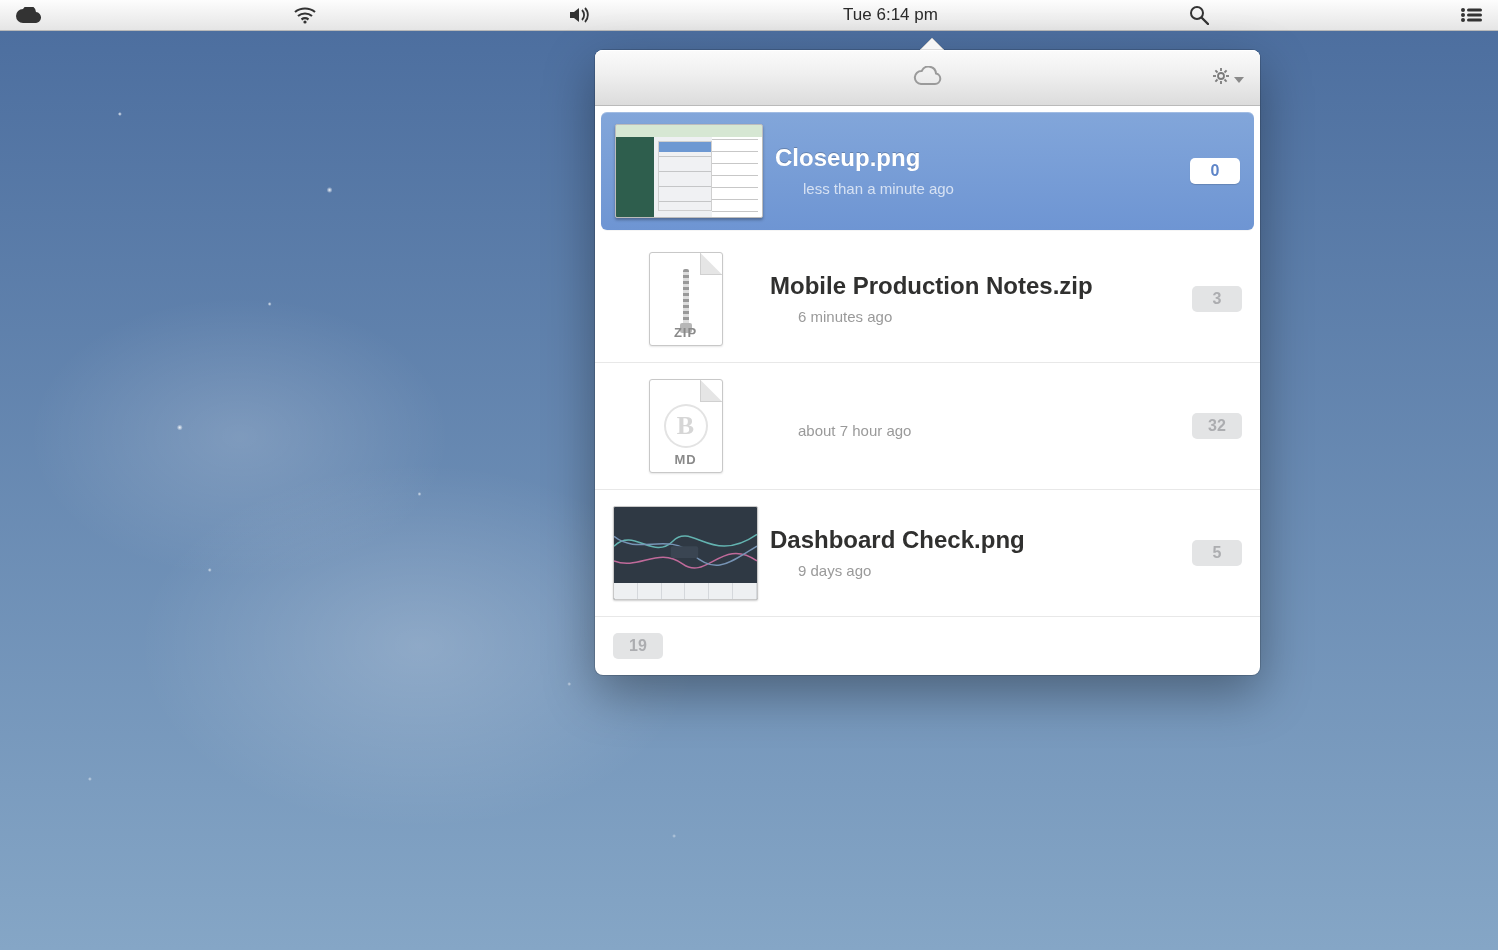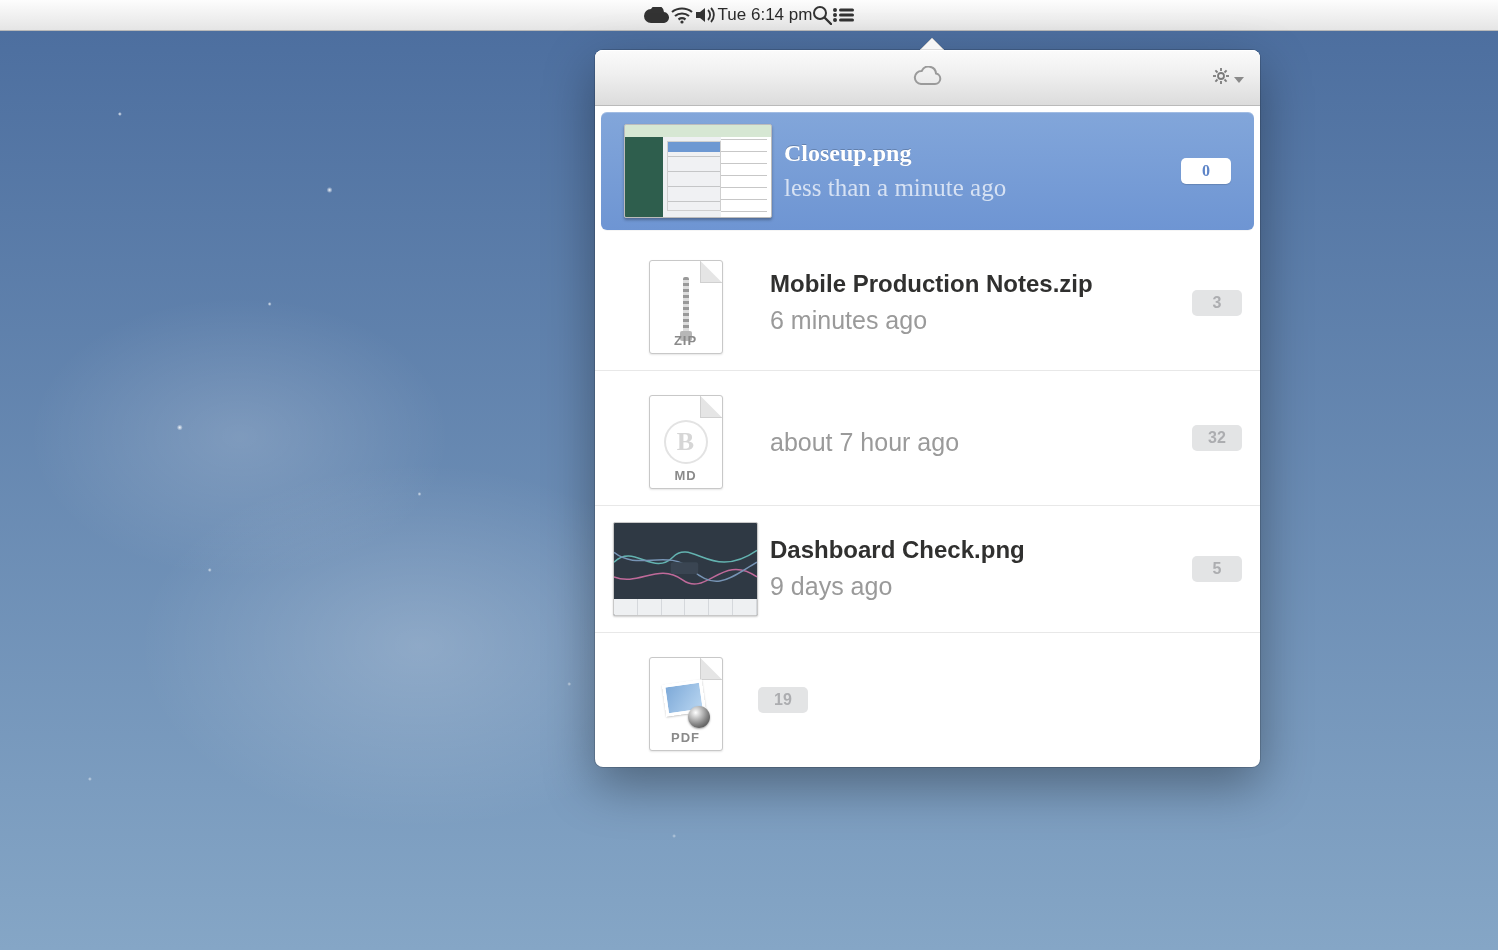--- a/index.html
+++ b/index.html
@@ -34,21 +34,21 @@
       radial-gradient(2px 2px at 12% 45%, rgba(255,255,255,.9), transparent 3px),
       radial-gradient(400px 260px at 28% 68%, rgba(255,255,255,0.20), transparent 70%),
       radial-gradient(300px 200px at 16% 46%, rgba(255,255,255,0.16), transparent 70%),
       linear-gradient(to bottom, var(--bg-sky-top), var(--bg-sky-bot));
   }
 
   
   .menubar { position:absolute; top:0; left:0; right:0; height:var(--menubar-h);
     background: linear-gradient(to bottom, #fdfdfd 0%, #f1f1f1 50%, #e5e5e5 100%);
     border-bottom:1px solid #b9b9b9;
-    display:flex; justify-content:center; align-items:center;
+    display:flex; justify-content:space-between; align-items:center;
     padding:0 16px;
     color:#2b2b2b; font-size:17px;
   }
   .menubar .mi { display:flex; align-items:center; height:100%; }
   .menubar svg { display:block; }
 
   
   .panel { position:absolute; left:var(--panel-left); top:var(--panel-top);
     width:var(--panel-w);
     border-radius:8px;
@@ -77,47 +77,45 @@
     padding:16px 18px;
     border-top:1px solid #e8e8e8;
   }
   .item:first-child { border-top:none; }
   .item.selected {
     margin:6px;
     border-radius:6px;
     border-top:none;
     background: linear-gradient(to bottom, var(--sel-top), var(--sel-bot));
     box-shadow: inset 0 1px 0 rgba(255,255,255,.25), 0 1px 0 rgba(0,0,0,.04);
-    padding:12px 23px;
-    font-family:Liberation Serif, serif;
+    padding:12px 14px;
   }
   .item.selected + .item { border-top:none; }
 
   .thumb-wrap { width:145px; flex:0 0 145px; display:flex; justify-content:center; }
   .item.selected .thumb-wrap { width:148px; flex:0 0 148px; }
 
   .meta { flex:1 1 auto; margin-left:12px; }
   .title { font-size:24px; font-weight:600; color:#30302f; line-height:1.1; }
-  .time  { font-size:25px; color:var(--gray-text); margin-top:8px; }
+  .time  { font-size:15px; color:var(--gray-text); margin-top:8px;margin-left:28px; }
   .item.selected .title { color:#fff; text-shadow:0 -1px 0 rgba(0,0,0,.2); }
   .item.selected .time  { color:rgba(255,255,255,.7); }
 
   .badge { flex:0 0 auto; min-width:34px; height:26px;
     border-radius:5px; background:var(--badge-bg); color:var(--badge-fg);
     display:flex; align-items:center; justify-content:center;
     font-size:16px; font-weight:700; padding:0 8px; }
   .item.selected .badge { background:#fff; color:#5e85c8; box-shadow:0 1px 1px rgba(0,0,0,.15); }
 
   .list .item:last-child { border-bottom-left-radius:8px; border-bottom-right-radius:8px; }
 
   
   .fileicon { position:relative; width:72px; height:92px;
     background:#fff; border:1px solid #c8c8c8; border-radius:3px;
     box-shadow: 0 1px 2px rgba(0,0,0,.1);
-    margin-top: 8px;
   }
   .fileicon .corner { position:absolute; top:-1px; right:-1px; width:22px; height:22px;
     background:linear-gradient(225deg,#fff 0 50%, #e5e5e5 50% 100%);
     clip-path: polygon(0 0, 100% 100%, 0 100%);
     border-left:1px solid #d0d0d0; border-bottom:1px solid #d0d0d0;
   }
   .fileicon .inner { position:absolute; inset:0; display:flex; align-items:center; justify-content:center; }
   .fileicon .ext { position:absolute; left:0; right:0; bottom:5px; text-align:center;
     font-size:13px; letter-spacing:1px; color:#8a8a8a; font-weight:600; }
 
@@ -327,29 +325,17 @@
         </div>
       </div>
       <div class="meta">
         <div class="title">Dashboard Check.png</div>
         <div class="time">9 days ago</div>
       </div>
       <div class="badge">5</div>
     </div>
 
     <div class="item">
-      <div class="thumb-wrap">
-        <div class="fileicon">
-          <div class="corner"></div>
-          <div class="inner">
-              <div class="pdfinner">
-                <div class="photo"></div>
-                <div class="lens"></div>
-              </div>
-            </div>
-          <div class="ext">PDF</div>
-        </div>
-      </div>
       <div class="badge">19</div>
     </div>
 
   </div>
 </div>
 
 </body></html>

